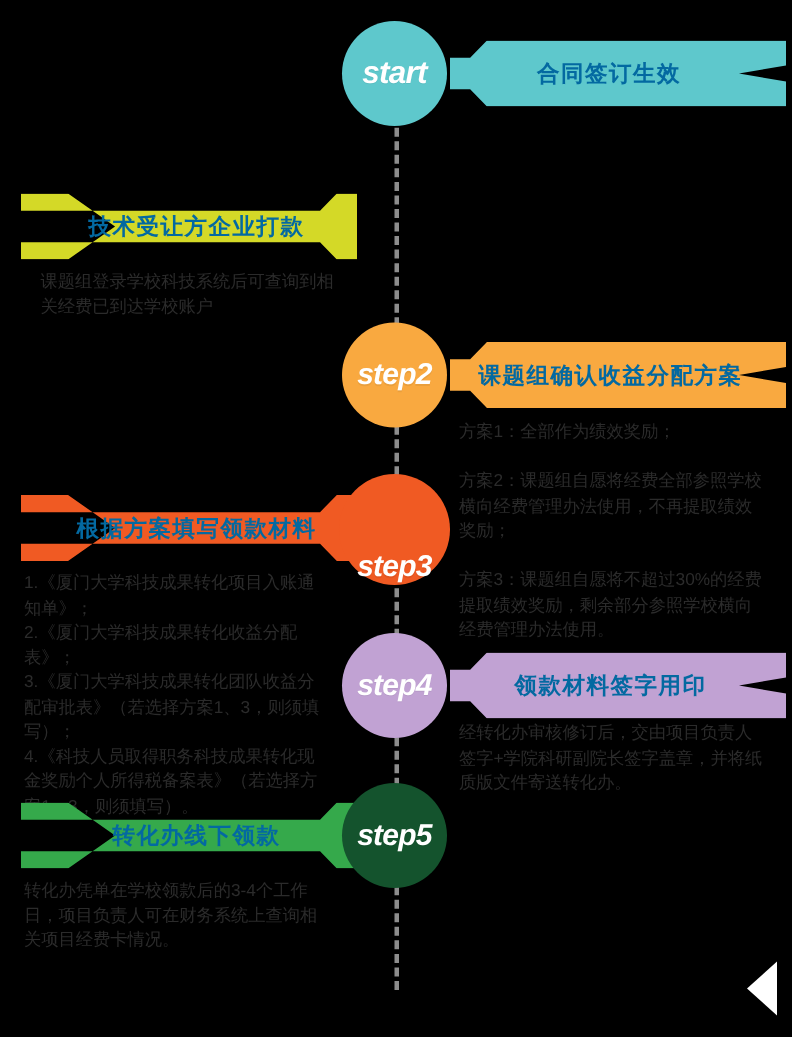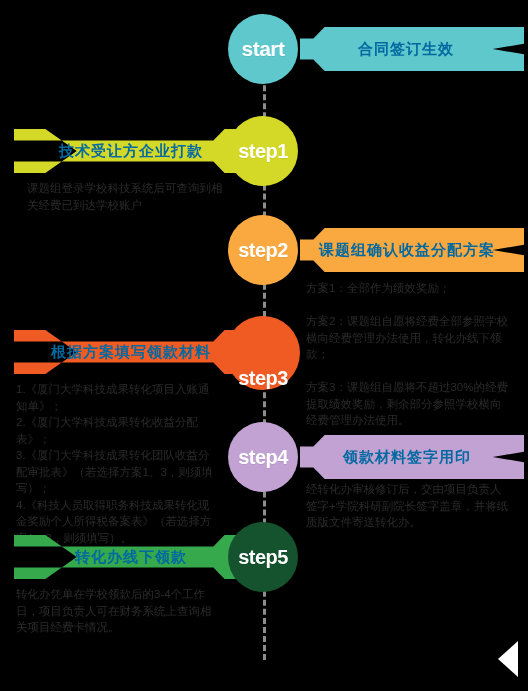--- a/index.html
+++ b/index.html
@@ -8,21 +8,21 @@
 
   #stage{position:absolute;inset:0;width:528px;height:691px;background:#000;}
 
   
   .spine{position:absolute;left:263px;top:40px;width:0;height:620px;
          border-left:3px dashed #8d8d8d;z-index:0;}
 
   
   .circle{position:absolute;border-radius:50%;z-index:4;
           display:flex;align-items:center;justify-content:center;}
-  .circle span{color:#ffffff;font-weight:bold;
+  .circle span{color:#ffffff;font-weight:bold;font-style:italic;
                letter-spacing:-0.5px;text-shadow:0 1px 0 rgba(0,0,0,.06);}
 
   
   .banner{position:absolute;z-index:3;display:flex;align-items:center;}
   .banner .label{color:#0369a1;font-size:15px;font-weight:bold;letter-spacing:1px;
                  width:100%;text-align:center;}
 
   
   .bn-right{ }
   .bn-right .shaperect{position:absolute;left:0;top:0;width:100%;height:100%;
@@ -46,39 +46,36 @@
   <div class="spine"></div>
 
   <div class="circle" style="left:228px;top:14px;width:70px;height:70px;background:#5ec8cc;">
     <span style="font-size:21px;">start</span>
   </div>
   <div class="banner bn-right" style="left:300px;top:27px;width:224px;height:44px;">
     <div class="shaperect" style="background:#5ec8cc;"></div>
     <div class="label" style="position:relative;padding-left:10px;padding-right:22px;">合同签订生效</div>
   </div>
 
-  <div class="circle" style="left:228px;top:116px;width:70px;height:70px;background:#d4d927;">
-    <span style="font-size:20px;">step1</span>
-  </div>
   <div class="banner bn-left" style="left:14px;top:129px;width:224px;height:44px;">
     <div class="shaperect" style="background:#d4d927;"></div>
     <div class="label" style="position:relative;padding-left:26px;padding-right:16px;">技术受让方企业打款</div>
   </div>
   <div class="desc" style="left:27px;top:180px;width:196px;white-space:pre-wrap;">课题组登录学校科技系统后可查询到相关经费已到达学校账户</div>
 
   <div class="circle" style="left:228px;top:215px;width:70px;height:70px;background:#f9a940;">
     <span style="font-size:20px;">step2</span>
   </div>
   <div class="banner bn-right" style="left:300px;top:228px;width:224px;height:44px;">
     <div class="shaperect" style="background:#f9a940;"></div>
     <div class="label" style="position:relative;padding-left:12px;padding-right:22px;">课题组确认收益分配方案</div>
   </div>
   <div class="desc" style="left:306px;top:280px;width:206px;white-space:pre-wrap;">方案1：全部作为绩效奖励；
 
-方案2：课题组自愿将经费全部参照学校横向经费管理办法使用，转化办线下领款；
+方案2：课题组自愿将经费全部参照学校横向经费管理办法使用，不再提取绩效奖励；
 
 方案3：课题组自愿将不超过30%的经费提取绩效奖励，剩余部分参照学校横向经费管理办法使用。</div>
 
   <div class="circle" style="left:226px;top:316px;width:74px;height:74px;background:#f05a23;align-items:flex-end;">
     <span style="font-size:20px;">step3</span>
   </div>
   <div class="banner bn-left" style="left:14px;top:330px;width:224px;height:44px;">
     <div class="shaperect" style="background:#f05a23;"></div>
     <div class="label" style="position:relative;padding-left:26px;padding-right:16px;">根据方案填写领款材料</div>
   </div>

